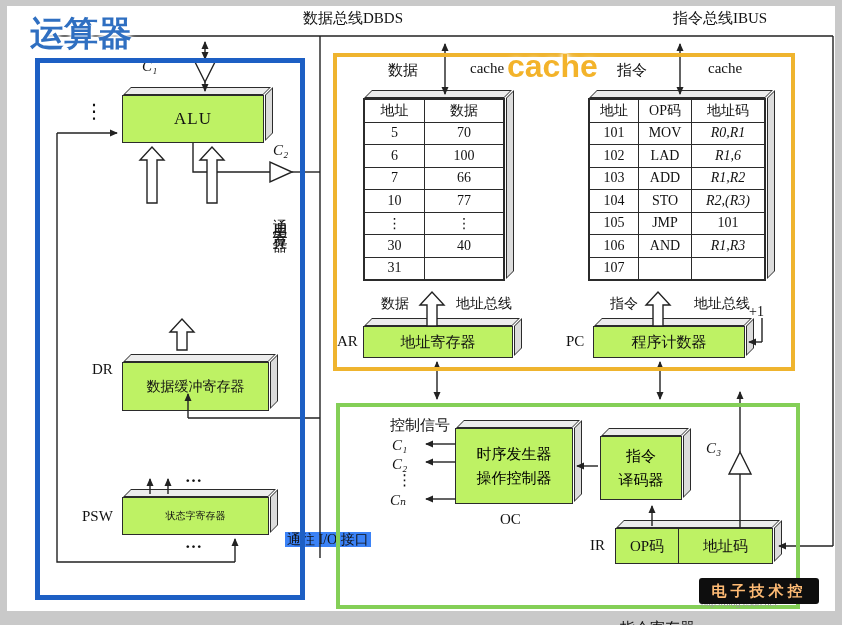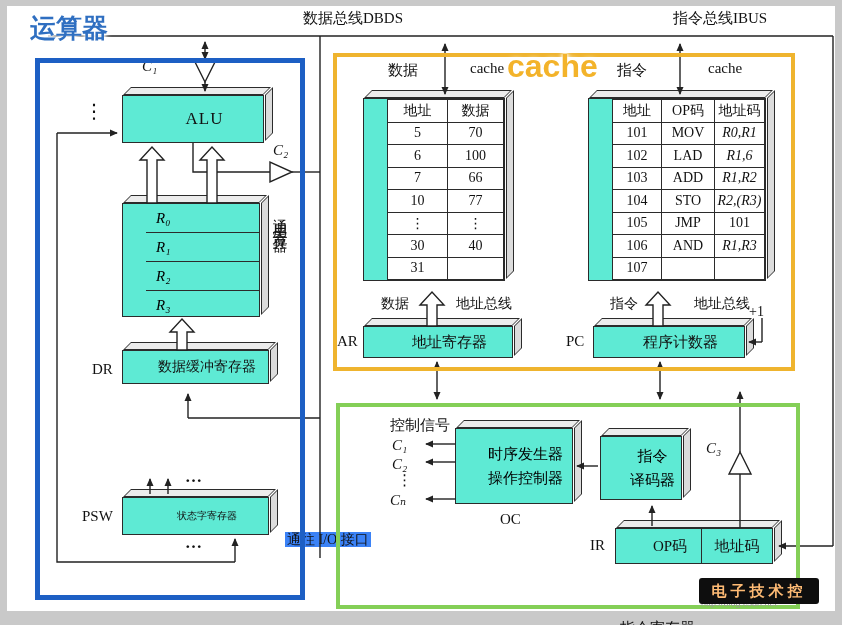--- a/index.html
+++ b/index.html
@@ -2,24 +2,24 @@
 <html><head>
 <meta charset="utf-8">
 <style>
   html,body{margin:0;padding:0;background:#888;}
   #canvas{position:relative;width:842px;height:625px;background:#c9c9c9;overflow:hidden;
           font-family:"Liberation Serif","DejaVu Serif",serif;}
   #paper{position:absolute;left:7px;top:6px;right:7px;bottom:14px;background:#fff;}
   .lbl{position:absolute;font-size:15px;color:#111;white-space:nowrap;line-height:1.1;}
   .it{font-style:italic;}
   .bigtitle{position:absolute;font-family:"Liberation Sans","DejaVu Sans",sans-serif;
-            font-weight:bold;font-size:26px;white-space:nowrap;z-index:7;
+            font-weight:bold;font-size:34px;white-space:nowrap;z-index:7;
             text-shadow:0 0 3px #fff,0 0 5px #fff,0 0 7px #fff;}
   .frame{position:absolute;z-index:6;pointer-events:none;box-sizing:border-box;}
-  .box3d{position:absolute;box-sizing:border-box;border:1.5px solid #2b2b2b;background:#5eead4;z-index:4;padding-left:23px;}
+  .box3d{position:absolute;box-sizing:border-box;border:1.5px solid #2b2b2b;background:#bef264;z-index:4;}
   .box3d::before{content:'';position:absolute;left:0;top:-9.5px;width:100%;height:8px;background:#ececec;
             border:1.5px solid #2b2b2b;box-sizing:border-box;transform:skewX(-45deg);transform-origin:bottom left;}
   .box3d::after{content:'';position:absolute;right:-9.5px;top:-1.5px;width:8px;height:100%;background:#dcdcdc;
             border:1.5px solid #2b2b2b;box-sizing:border-box;transform:skewY(-45deg);transform-origin:top left;}
   .cbox{display:flex;align-items:center;justify-content:center;text-align:center;font-size:15px;color:#111;}
   .regrow{height:28px;line-height:28px;padding-left:10px;font-style:italic;font-size:15px;}
   .regrow + .regrow{border-top:1.4px solid #2b2b2b;}
   .vtext{position:absolute;writing-mode:vertical-rl;text-orientation:upright;font-size:15px;
          letter-spacing:5px;color:#111;z-index:4;}
   table.dg{border-collapse:collapse;width:100%;background:#fff;}
@@ -43,30 +43,24 @@
   <div class="lbl" style="left:666px;top:4px;">指令总线IBUS</div>
 
   <div class="frame" style="left:28px;top:52px;width:270px;height:542px;border:5px solid #1d5fc4;"></div>
 
   <div class="lbl it" style="left:135px;top:52px;">C₁</div>
 
   <div class="box3d cbox" style="left:115px;top:89px;width:142px;height:48px;font-size:17px;letter-spacing:1px;">ALU</div>
   <div class="lbl" style="left:77px;top:94px;font-size:20px;">⋮</div>
   <div class="lbl it" style="left:266px;top:136px;">C₂</div>
 
-  <div class="box3d" style="left:115px;top:197px;width:138px;height:114px;">
-    <div class="regrow">R₀</div>
-    <div class="regrow">R₁</div>
-    <div class="regrow">R₂</div>
-    <div class="regrow">R₃</div>
-  </div>
   <div class="vtext" style="left:263px;top:201px;height:118px;">通用寄存器</div>
 
   <div class="lbl" style="left:85px;top:355px;">DR</div>
-  <div class="box3d cbox" style="left:115px;top:344px;width:147px;height:34px;font-size:14px;">数据缓冲寄存器</div>
+  <div class="box3d cbox" style="left:115px;top:356px;width:147px;height:49px;font-size:14px;">数据缓冲寄存器</div>
 
   <div class="lbl" style="left:75px;top:502px;">PSW</div>
   <div class="box3d cbox" style="left:115px;top:491px;width:147px;height:38px;font-size:10px;">状态字寄存器</div>
   <div class="lbl" style="left:178px;top:462px;font-size:17px;font-weight:bold;">…</div>
   <div class="lbl" style="left:178px;top:528px;font-size:17px;font-weight:bold;">…</div>
 
   <div class="lbl" style="left:278px;top:526px;font-size:14px;background:#3b82f6;padding:0 2px;z-index:5;">通往 I/O 接口</div>
 
   <div class="frame" style="left:326px;top:47px;width:462px;height:318px;border:4px solid #efb42e;"></div>
   <div class="bigtitle" style="left:500px;top:42px;color:#f3b32a;font-size:32px;">cache</div>

